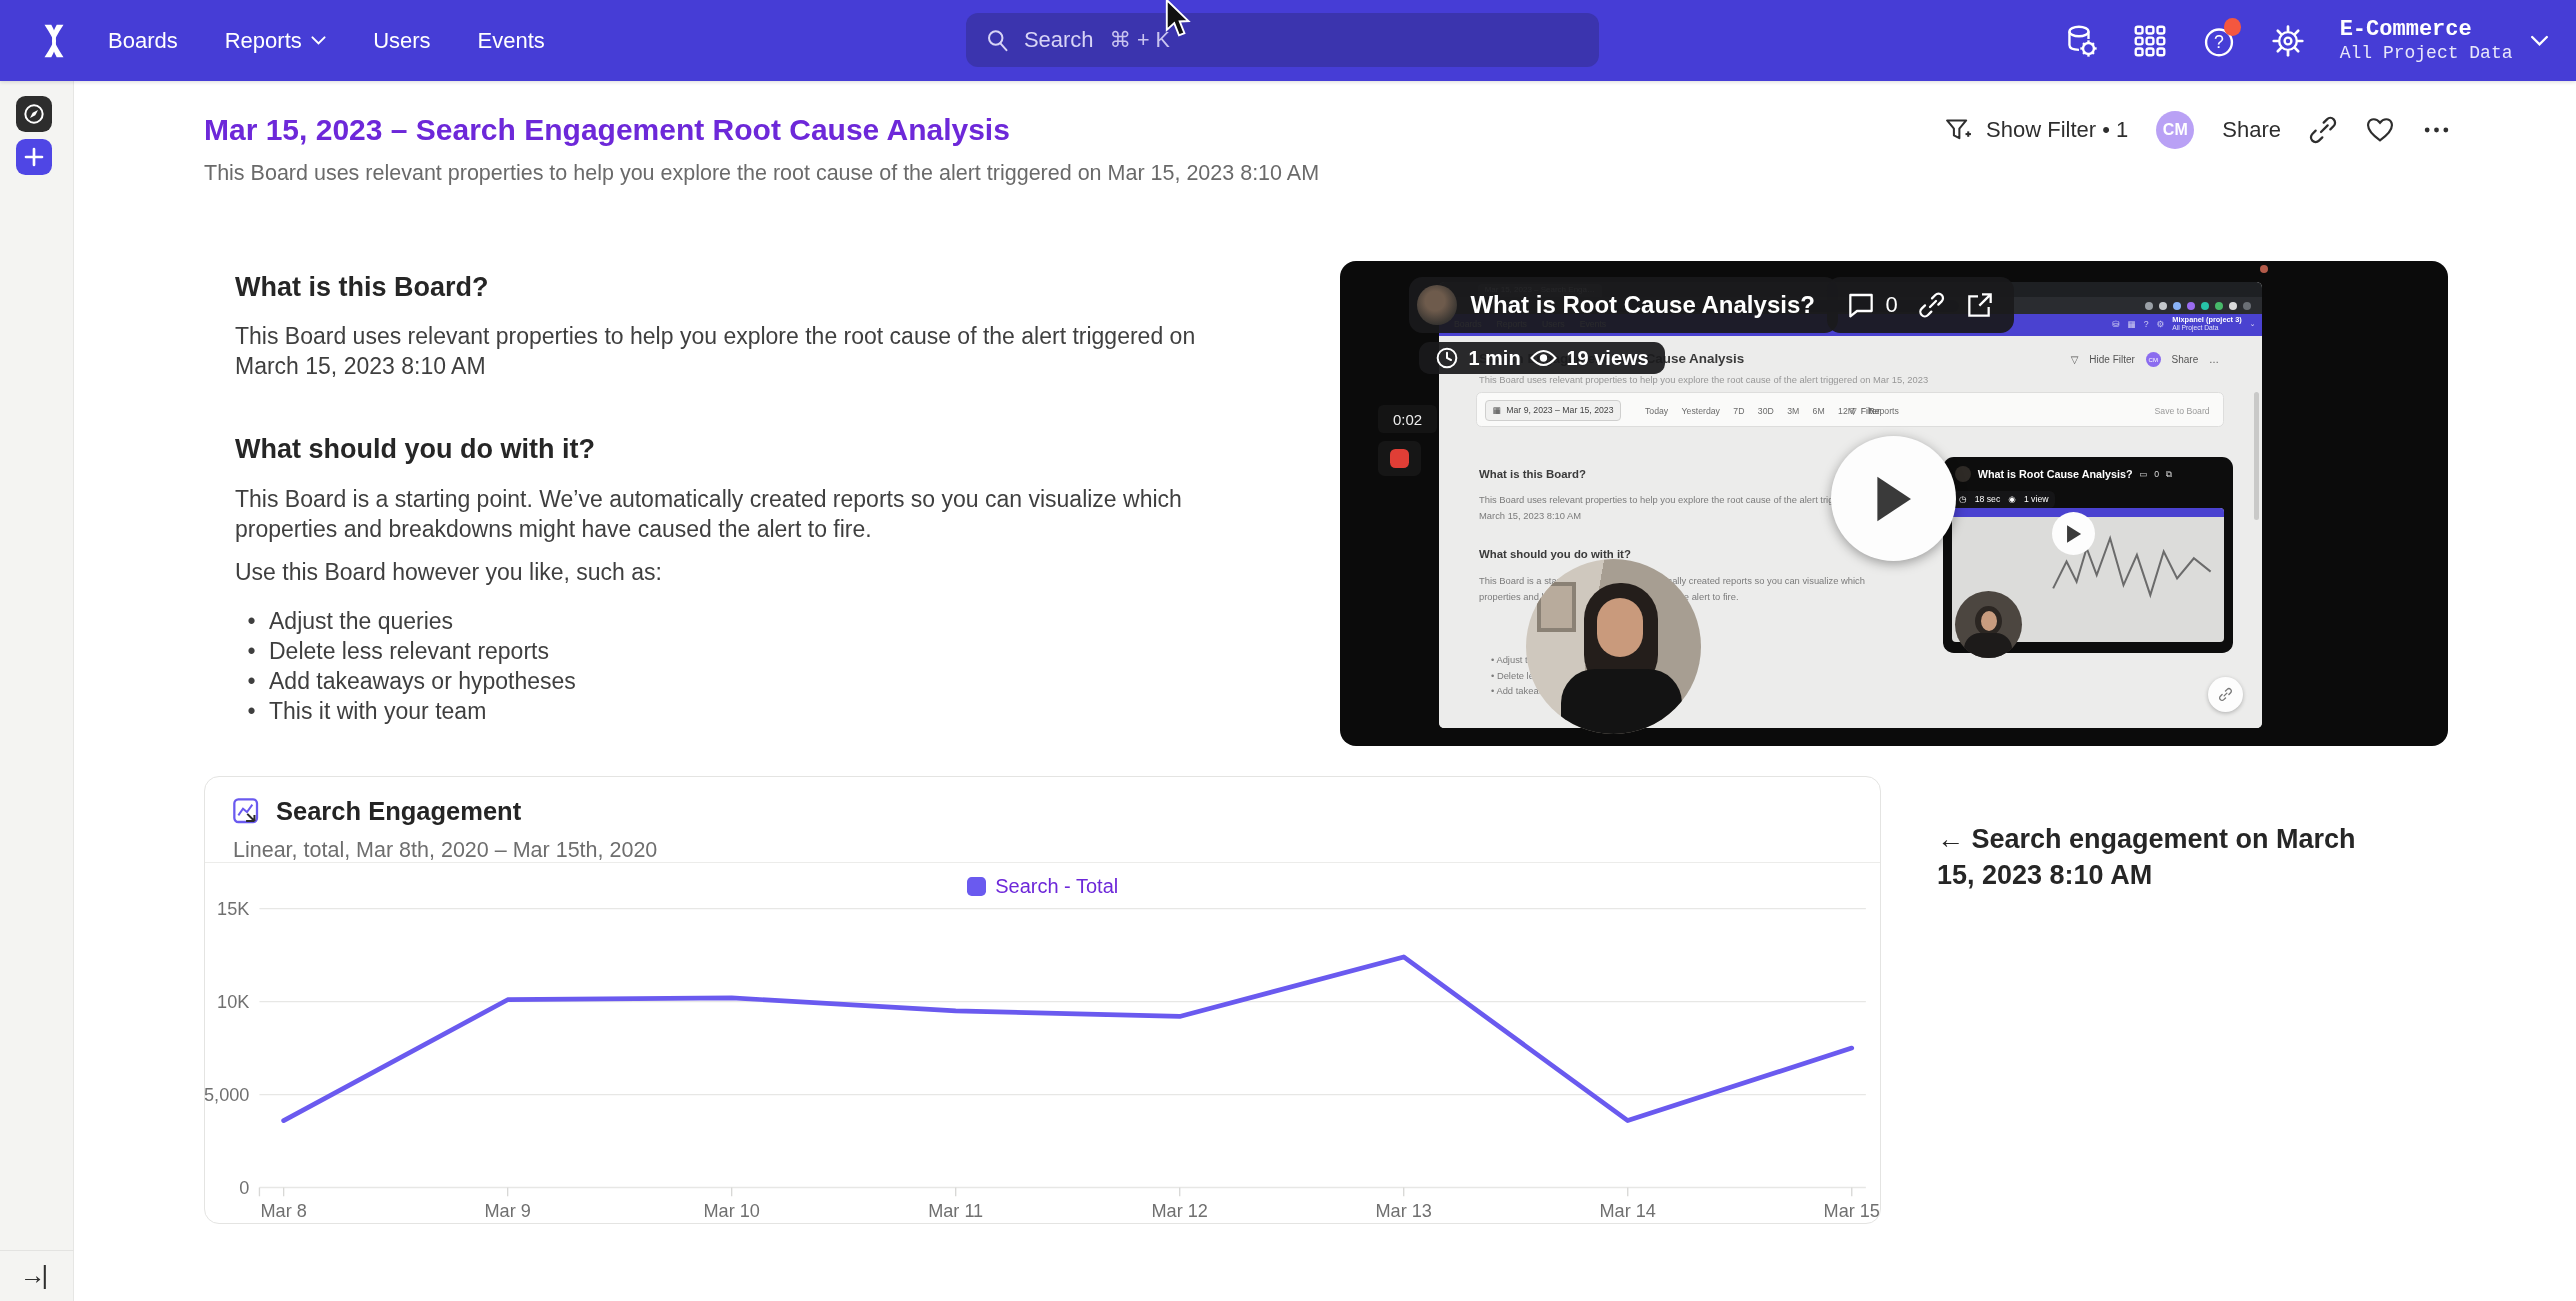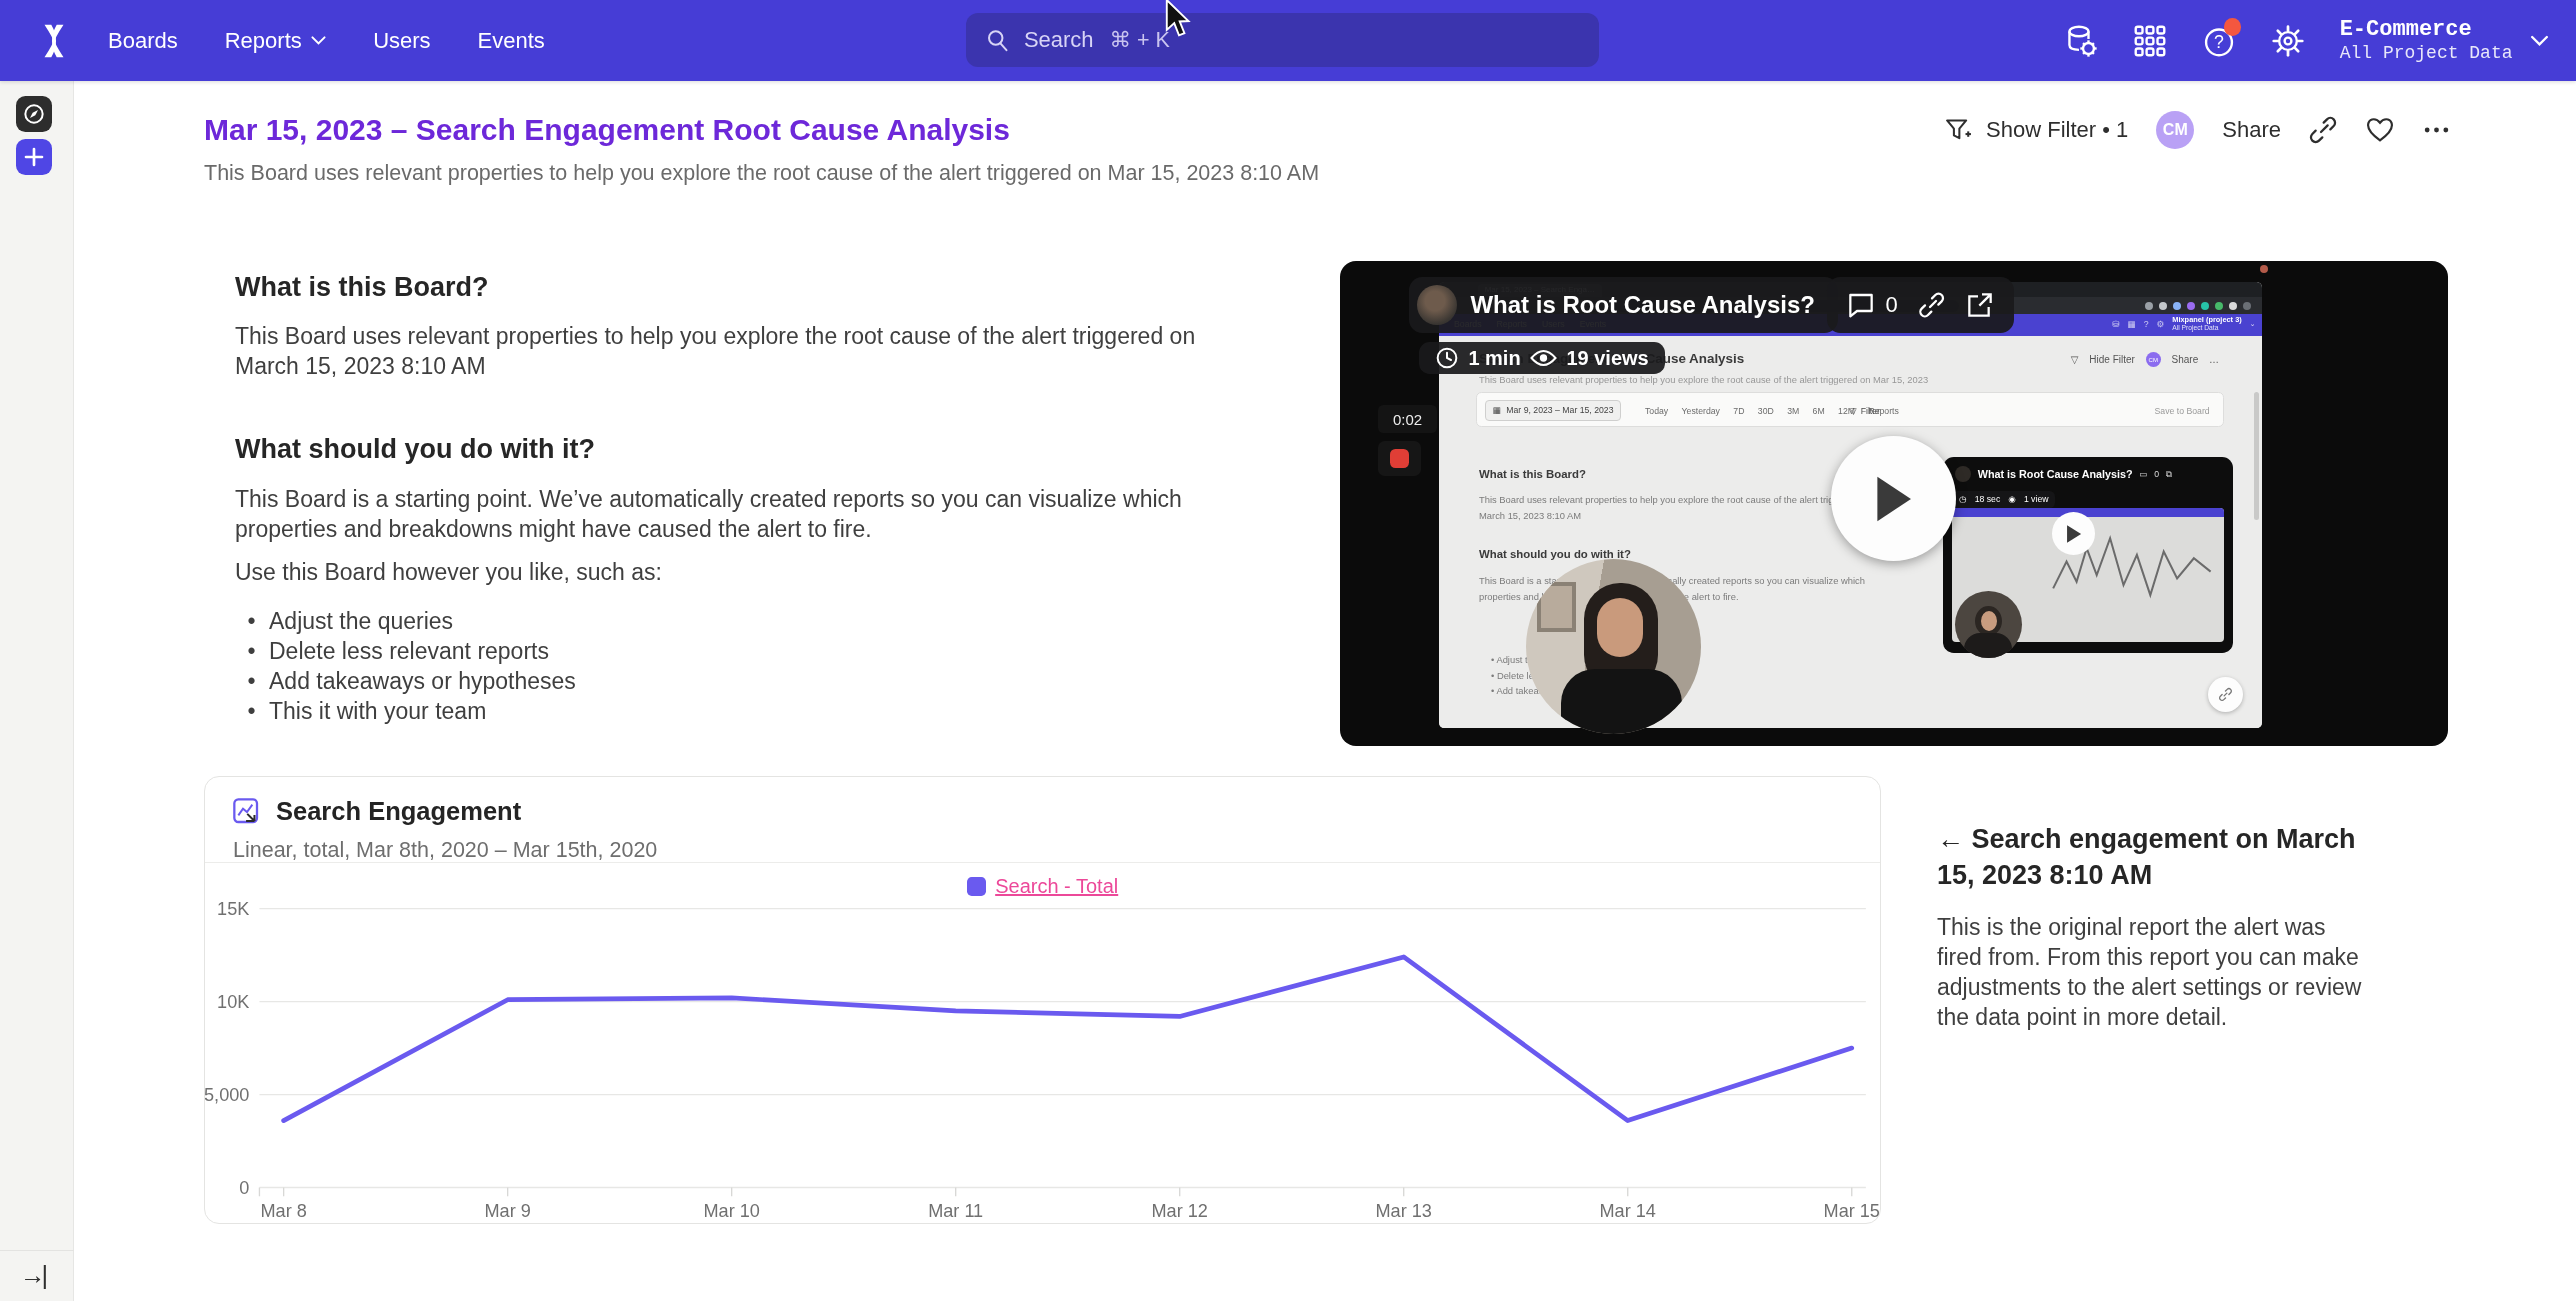--- a/index.html
+++ b/index.html
@@ -111,21 +111,21 @@
   #webcam .body { position:absolute; left:35px; top:110px; width:121px; height:74px; border-radius:34px 34px 0 0; background:#131313; }
 
   
   #chart-card { position:absolute; left:204px; top:776px; width:1677px; height:448px; background:#FFFFFF; border:1.3px solid #E4E4E2; border-radius:15px; z-index:5; }
   #cc-head { position:absolute; left:28px; top:20px; display:flex; align-items:center; gap:15px; }
   #cc-title { font-size:25.5px; font-weight:bold; color:#242424; }
   #cc-sub { position:absolute; left:28px; top:61px; font-size:21.5px; color:#6E6E6E; }
   #cc-div { position:absolute; left:0; top:85px; width:100%; height:1.3px; background:#ECECEA; }
   #legend { position:absolute; left:0; top:98px; width:100%; display:flex; justify-content:center; align-items:center; gap:9.4px; }
   #legend .sw { width:19px; height:19px; border-radius:4.7px; }
-  #legend .lt { font-size:20px; color:#ec4899;text-decoration:underline; }
+  #legend .lt { font-size:20px; color:#6d28d9; }
   #plot-wrap { position:absolute; left:0; top:116px; width:1677px; height:333px; }
   #plot text { font-family:"Liberation Sans", sans-serif; }
 
   
   #aside { position:absolute; left:1937px; top:821px; width:437px; z-index:5; }
   #aside h3 { font-size:27px; line-height:36px; color:#262626; font-weight:bold; }
   #aside p { margin-top:19px; font-size:23px; line-height:30px; color:#3F3F3F; }
 
   
   #cursor { position:absolute; left:1164px; top:0px; z-index:99; }
@@ -509,15 +509,14 @@
         <line x1="2450" x2="2450" y1="438" y2="451" stroke="#D8D8D6" stroke-width="2"></line>
         <text x="2450" y="482" text-anchor="middle" font-size="27" fill="#707070">Mar 15</text>
         <line x1="81" x2="81" y1="438" y2="451" stroke="#D8D8D6" stroke-width="2"></line>
         <polyline points="117,338.4 450.2857142857143,158.56666666666666 783.5714285714286,155.79999999999995 1116.857142857143,175.16666666666669 1450.142857142857,183.4666666666667 1783.4285714285713,94.93333333333334 2116.714285714286,338.4 2450,230.5" fill="none" stroke="#6A5AEF" stroke-width="7" stroke-linejoin="round" stroke-linecap="round"></polyline>
       </svg>
   </div>
 </div>
 
 <div id="aside">
   <h3>← Search engagement on March 15, 2023 8:10 AM</h3>
-  <p>This is the original report the alert was fired from. From this report you can make adjustments to the alert settings or review the data point in more detail.</p>
 </div>
 
 
 </body></html>

